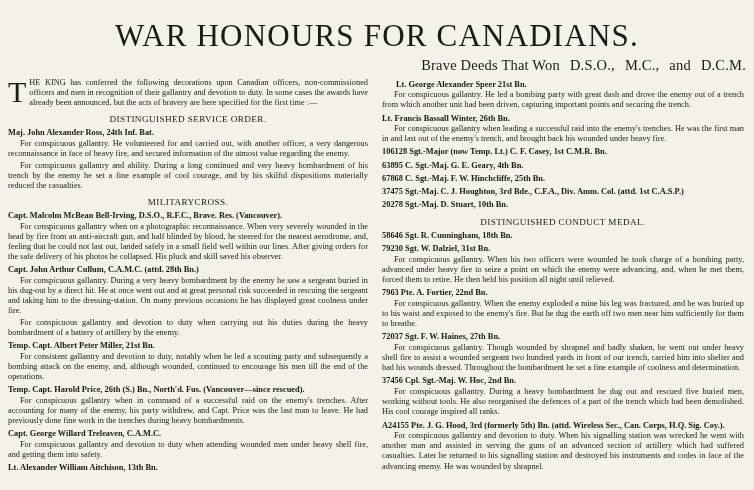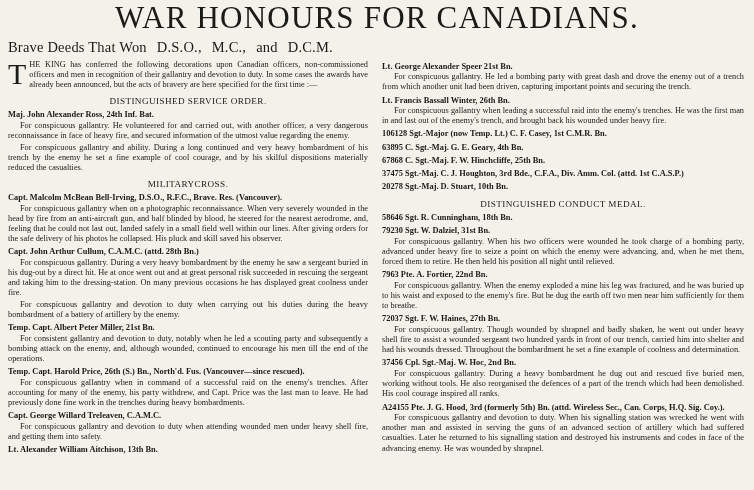--- a/index.html
+++ b/index.html
@@ -20,25 +20,25 @@
     position: relative;
     box-sizing: border-box;
     padding: 2px 8px 0 8px;
   }
   .headline {
     text-align: center;
     font-family: "Liberation Serif", serif;
     font-size: 31px;
     letter-spacing: 1.2px;
     font-weight: normal;
-    margin: 0 0 0 0;
+    margin: 18px 0 0 0;
     line-height: 1.05;
   }
   .subhead {
-    text-align: left;
+    text-align: right;
     font-size: 14.5px;
     margin: 4px 0 4px 0;
     letter-spacing: 0.2px;
   }
   .subhead .sp { display: inline-block; width: 10px; }
   .columns {
     display: flex;
     gap: 14px;
     margin-top: 2px;
   }
@@ -60,21 +60,21 @@
     letter-spacing: 0.4px;
     margin: 6px 0 3px 0;
     text-indent: 0;
   }
   .name {
     font-weight: bold;
     font-size: 8.4px;
     text-indent: 0;
     margin: 3px 0 0.5px 0;
   }
-  .name.cont { margin-top: 2px; }
+  .name.cont { margin-top: 2px; margin-left: 14px; }
   .dropcap-wrap { position: relative; }
   .dropcap {
     float: left;
     font-size: 30px;
     line-height: 26px;
     padding: 1px 3px 0 0;
     font-family: "Liberation Serif", serif;
   }
   .first-para { text-indent: 0; }
 </style>

